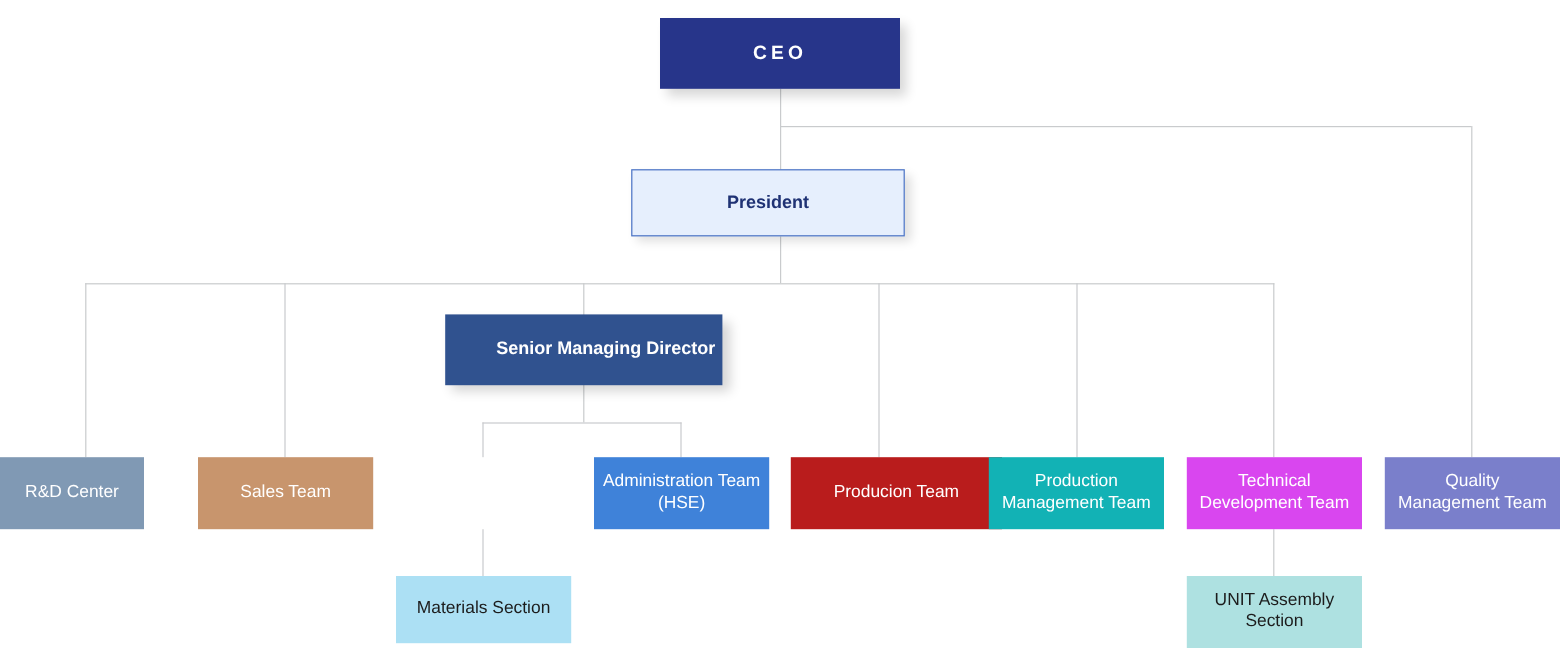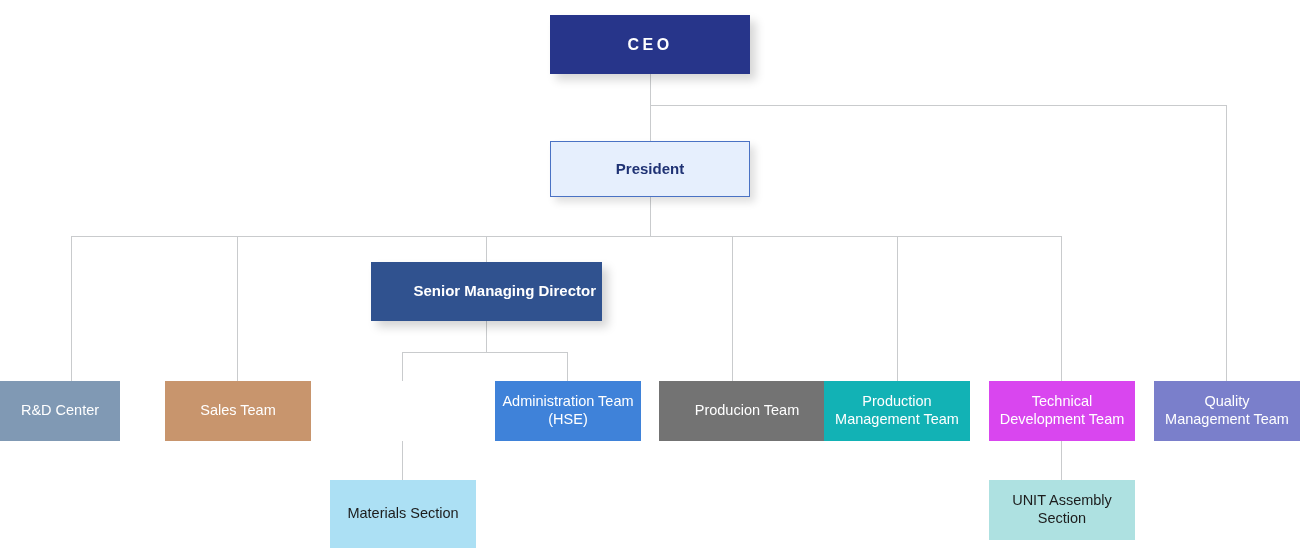--- a/index.html
+++ b/index.html
@@ -103,21 +103,21 @@
   <div class="conn conn-v" style="left:402px; top:352px; height:29px;"></div>
   <div class="conn conn-v" style="left:567px; top:352px; height:29px;"></div>
 
   <div class="conn conn-v" style="left:402px; top:441px; height:39px;"></div>
   <div class="conn conn-v" style="left:1061px; top:441px; height:39px;"></div>
 
   <div class="node n-ceo" style="left:550px; top:15px; width:200px; height:59px;">
     <span class="node-label">CEO</span>
   </div>
 
-  <div class="node n-president" style="left:550px; top:141px; width:200px; height:56px;">
+  <div class="node n-president" style="left:526px; top:141px; width:228px; height:56px;">
     <span class="node-label">President</span>
   </div>
 
   <div class="node n-smd" style="left:371px; top:262px; width:231px; height:59px;">
     <span class="node-label">Senior Managing Director</span>
   </div>
 
   <div class="node n-div" style="left:0px; top:381px; width:120px; height:60px; background:#8099b4;">
     <span class="node-label">R&amp;D Center</span>
   </div>
@@ -125,40 +125,40 @@
   <div class="node n-div" style="left:165px; top:381px; width:146px; height:60px; background:#c8956d;">
     <span class="node-label">Sales Team</span>
   </div>
 
 
   <div class="node n-div" style="left:495px; top:381px; width:146px; height:60px; background:#3f82d9;">
     <span class="node-label">Administration Team
 (HSE)</span>
   </div>
 
-  <div class="node n-div" style="left:659px; top:381px; width:176px; height:60px; background:#737373;">
+  <div class="node n-div" style="left:659px; top:381px; width:176px; height:60px; background:#b91c1c;">
     <span class="node-label">Producion Team</span>
   </div>
 
   <div class="node n-div" style="left:824px; top:381px; width:146px; height:60px; background:#12b2b5;">
     <span class="node-label">Production
 Management Team</span>
   </div>
 
   <div class="node n-div" style="left:989px; top:381px; width:146px; height:60px; background:#d946ef;">
     <span class="node-label">Technical
 Development Team</span>
   </div>
 
   <div class="node n-div" style="left:1154px; top:381px; width:146px; height:60px; background:#7a7fcb;">
     <span class="node-label">Quality
 Management Team</span>
   </div>
 
-  <div class="node n-section" style="left:330px; top:480px; width:146px; height:68px; background:#ace0f4;">
+  <div class="node n-section" style="left:330px; top:480px; width:146px; height:56px; background:#ace0f4;">
     <span class="node-label">Materials Section</span>
   </div>
 
   <div class="node n-section" style="left:989px; top:480px; width:146px; height:60px; background:#aee1e1;">
     <span class="node-label">UNIT Assembly
 Section</span>
   </div>
 
 </div>
 

